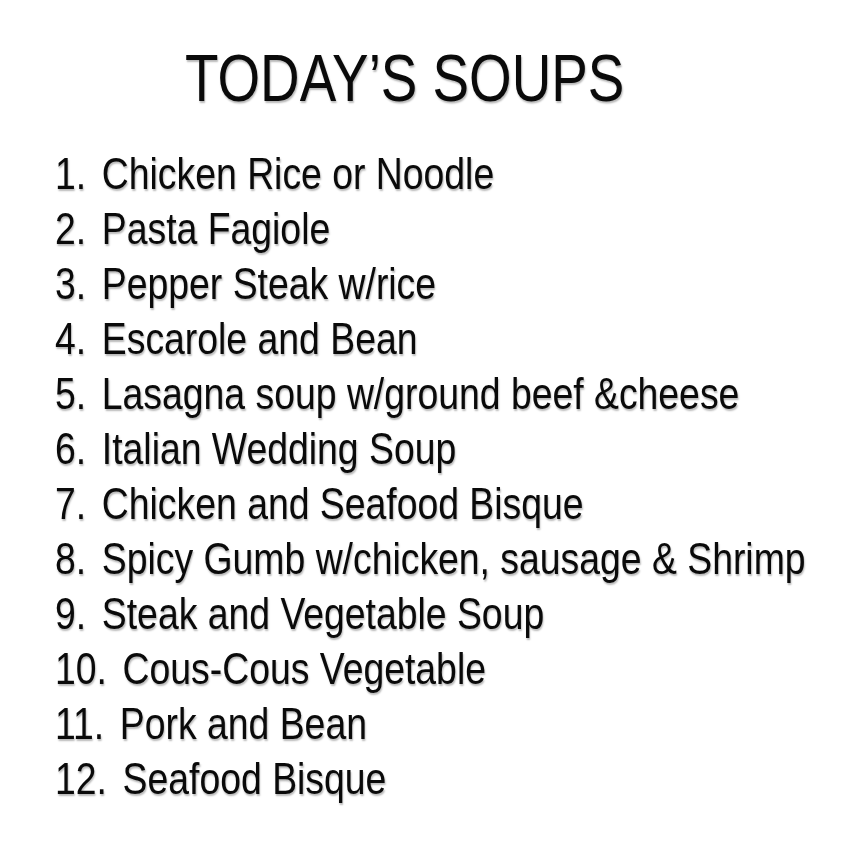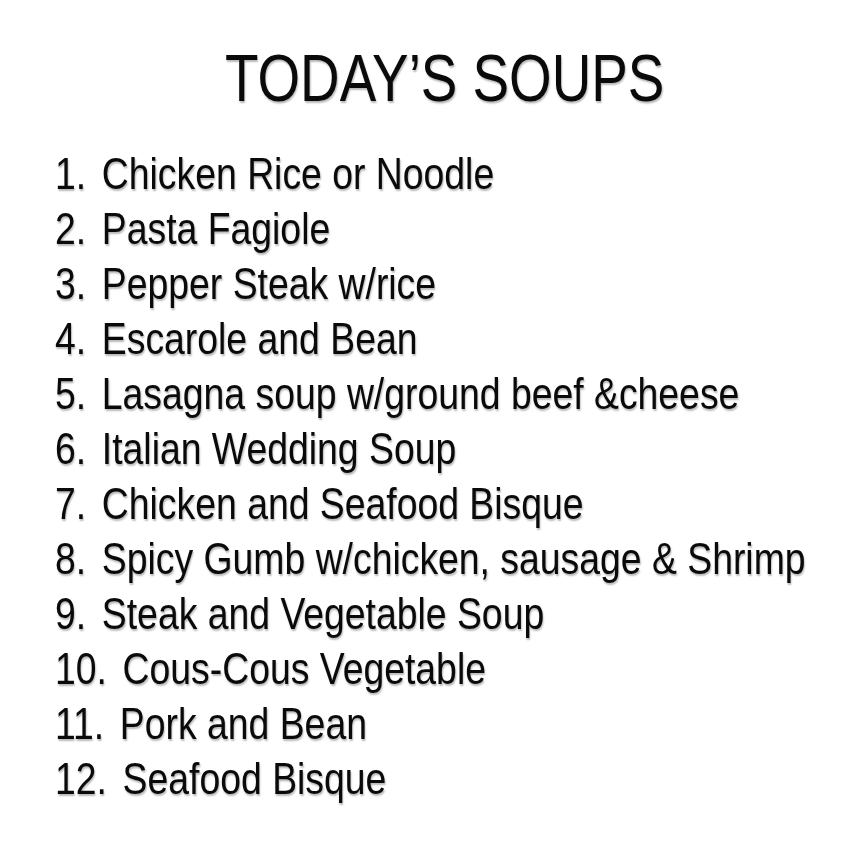--- a/index.html
+++ b/index.html
@@ -15,21 +15,20 @@
     overflow: hidden;
     font-family: "Liberation Sans", sans-serif;
     color: #0a0a0a;
   }
   .title-row {
     position: absolute;
     top: 44px;
     left: 0;
     width: 810px;           
     text-align: center;
-    padding-left: 40px;
   }
   .title {
     display: inline-block;
     font-size: 66px;
     line-height: 1.05;
     white-space: nowrap;
     transform: scaleX(0.83);          
     transform-origin: center;
     text-shadow: 1px 2px 2px rgba(0,0,0,0.28);
   }

